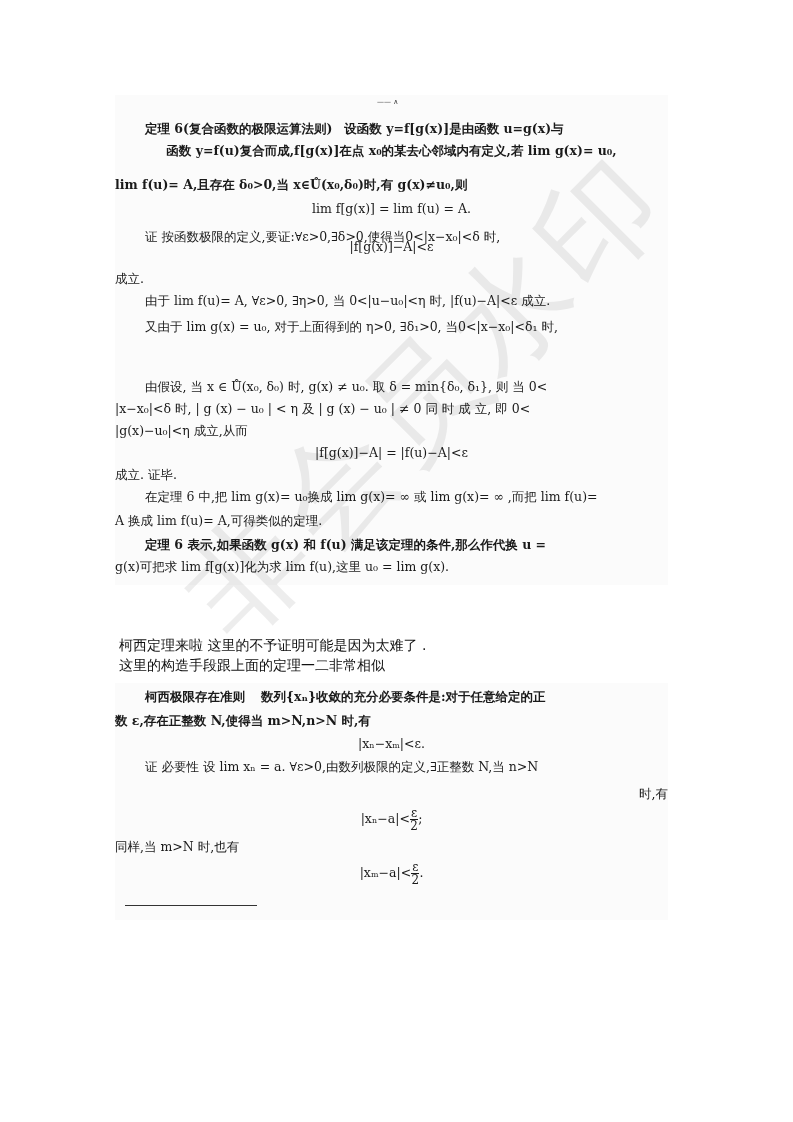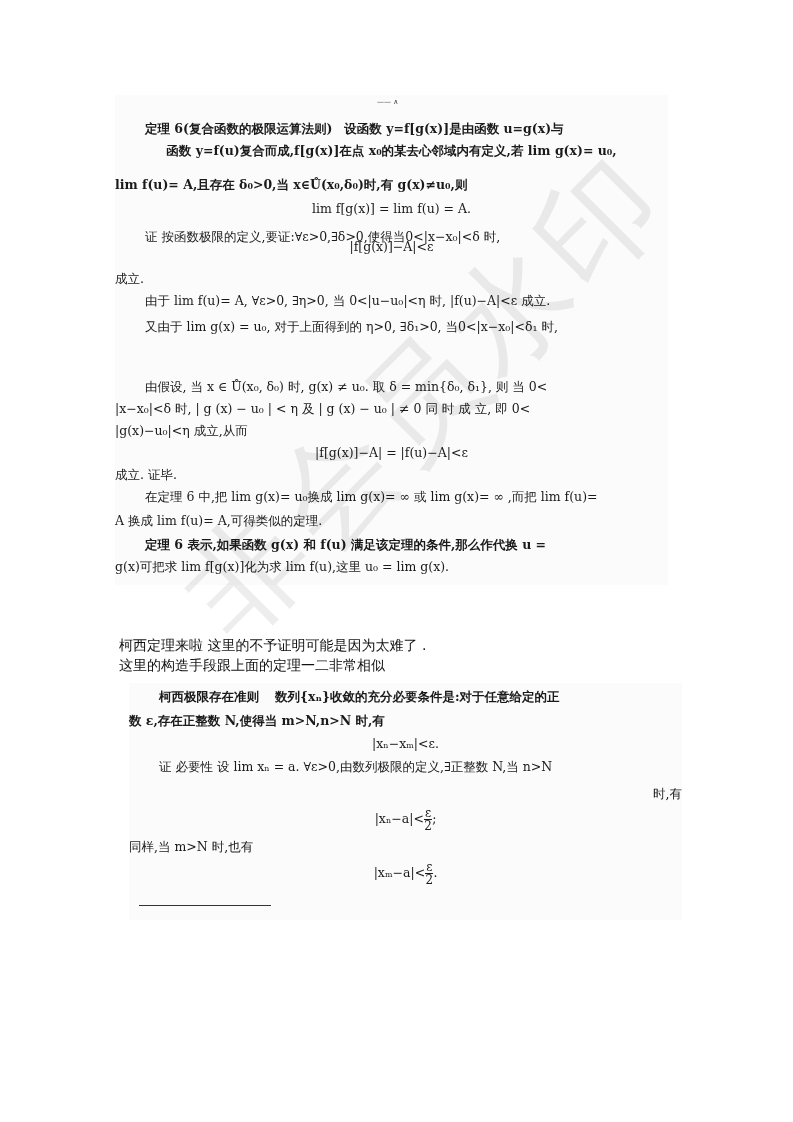--- a/index.html
+++ b/index.html
@@ -1,21 +1,21 @@
 <!DOCTYPE html>
 <html><head>
 <meta charset="utf-8">
 <style>
   html, body { margin: 0; padding: 0; background: #ffffff; }
   body { width: 793px; height: 1122px; position: relative; overflow: hidden;
          font-family: "DejaVu Serif", "Liberation Serif", serif; color: #1a1a1a; }
 
   .scan { position: absolute; background: #fbfbfb; }
   .scan1 { left: 115px; top: 95px; width: 553px; height: 490px; }
-  .scan2 { left: 129px; top: 683px; width: 553px; height: 237px; }
+  .scan2 { left: 115px; top: 683px; width: 553px; height: 237px; }
 
   .ln { position: absolute; left: 0; right: 0; font-size: 12.5px; line-height: 16px; white-space: nowrap; }
   .ind { padding-left: 30px; }
   .ctr { text-align: center; }
   .bold { font-weight: bold; }
   .frac { display: inline-block; vertical-align: middle; text-align: center; font-size: 12px; line-height: 12px; }
   .frac .num { display: block; border-bottom: 1px solid #1a1a1a; padding: 0 1px; }
   .frac .den { display: block; }
   .footrule { position: absolute; left: 10px; top: 222px; width: 132px; border-top: 1.2px solid #333; }
 

